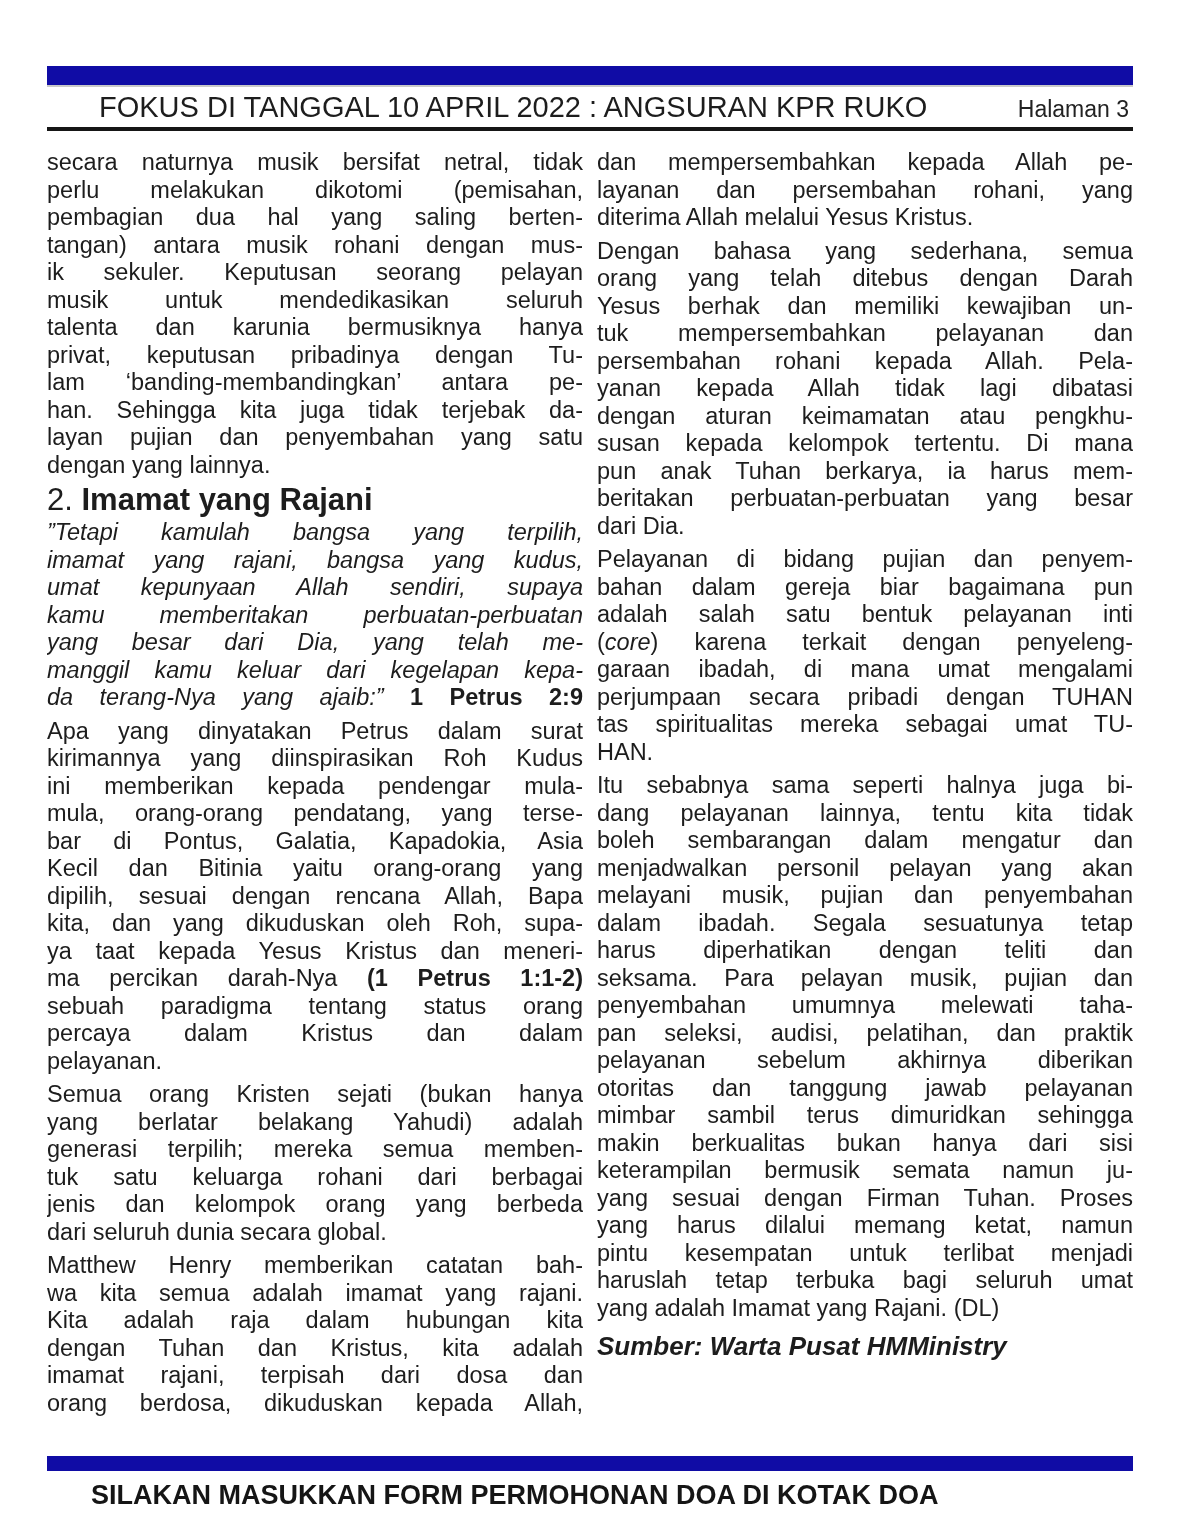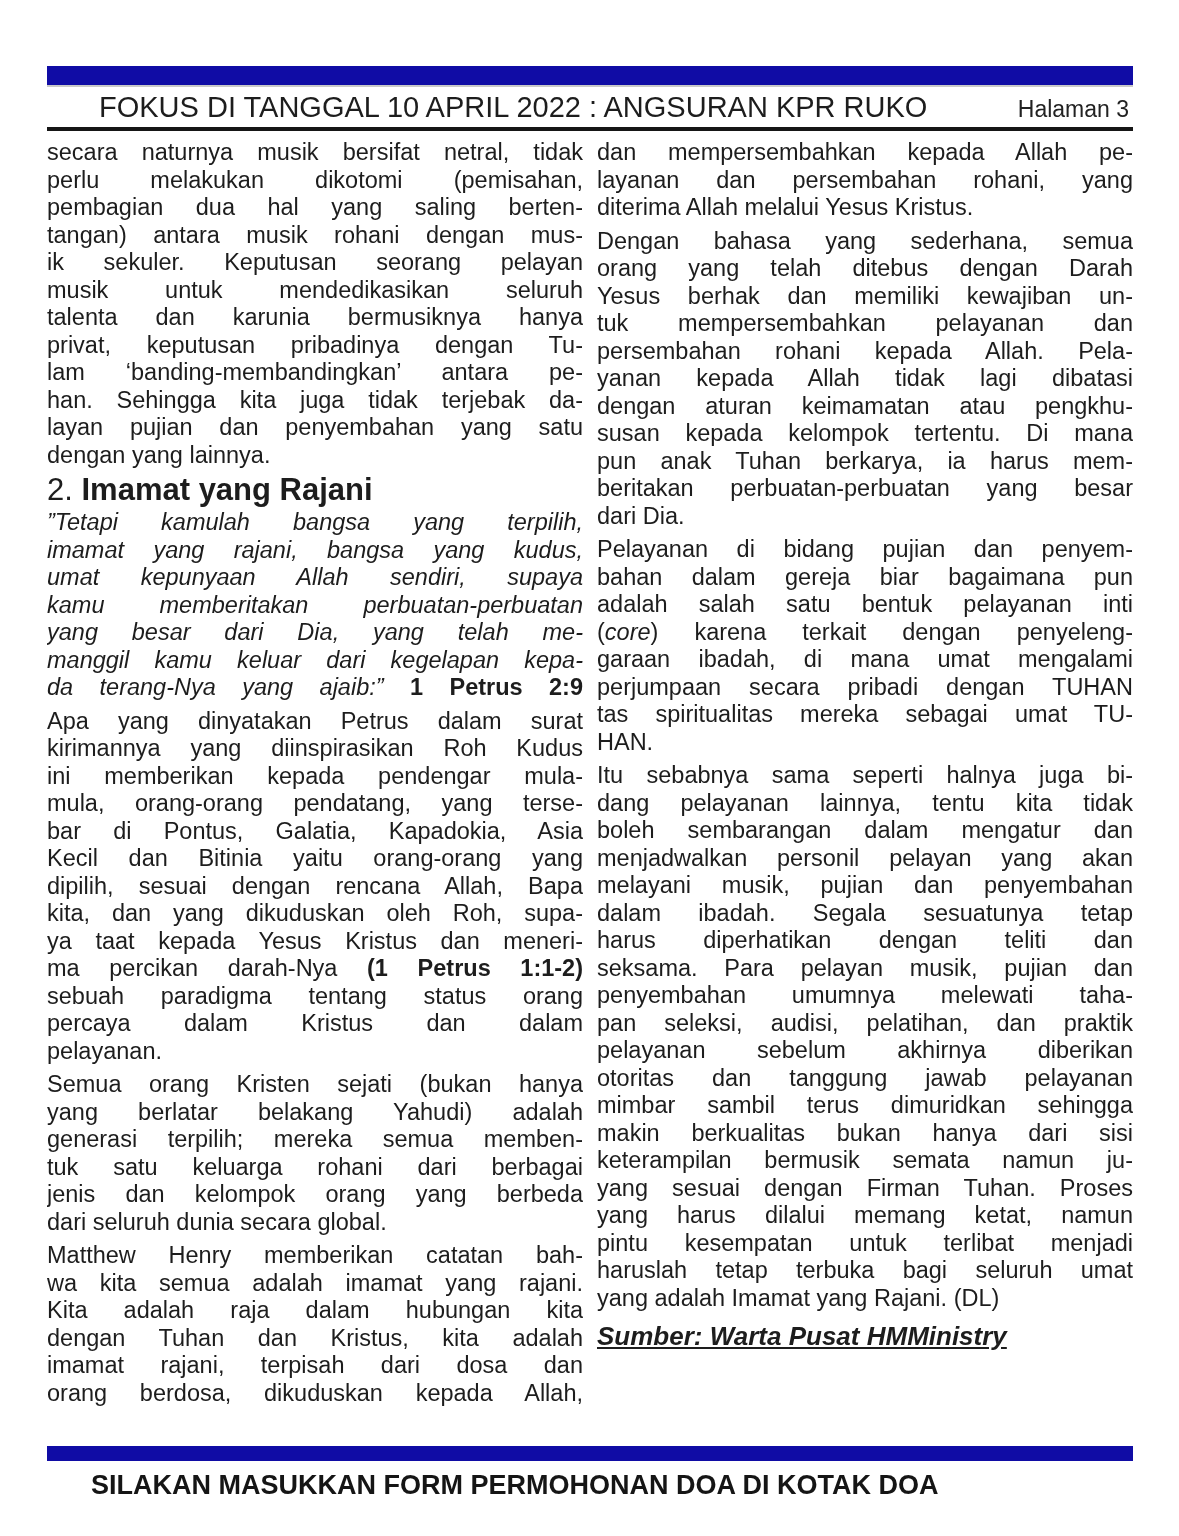--- a/index.html
+++ b/index.html
@@ -12,33 +12,33 @@
   .topbar { margin-top:66px; height:19px; border-bottom:2px solid #c9c9c9; }
   .header-row {
     display:flex; justify-content:space-between; align-items:baseline;
     padding:2px 4px 2px 52px;
   }
   .header-title { font-weight:400; font-size:29px; line-height:36px; letter-spacing:0px; }
   .page-number { font-size:23px; font-weight:400; color:#222; }
   .black-rule { height:4px; background:#161616; }
   .columns {
     display:grid; grid-template-columns:1fr 1fr; column-gap:14px;
-    margin-top:8px; height:1304px; overflow:hidden; align-content:start;
+    margin-top:18px; height:1304px; overflow:hidden; align-content:start;
   }
   .col { overflow:hidden; }
   .block { margin:0 0 6px 0; font-size:23.5px; line-height:27.5px; }
   .block .line { text-align:justify; text-align-last:justify; text-justify:inter-word; }
   .block .line.end { text-align-last:left; }
   .heading { font-size:31px; line-height:30px; margin:2px 0 4px 0; }
   .heading .line, .source .line { text-align:left; text-align-last:left; }
   .quote { font-style:italic; }
   .source { font-size:26px; line-height:32px; margin-top:8px; }
   .sb  { font-weight:700; font-style:normal; }
   .si  { font-style:italic; }
-  .sbi { font-weight:700; font-style:italic;text-decoration:underline; }
+  .sbi { font-weight:700; font-style:italic; }
   .bottombar { height:15px; margin-top:3px; }
   .footer-notice {
     font-weight:700; font-size:27px; line-height:32px;
     padding:8px 0 0 44px; color:#151515;
   }
 </style>
 </head>
 <body>
 
 <div class="page">

